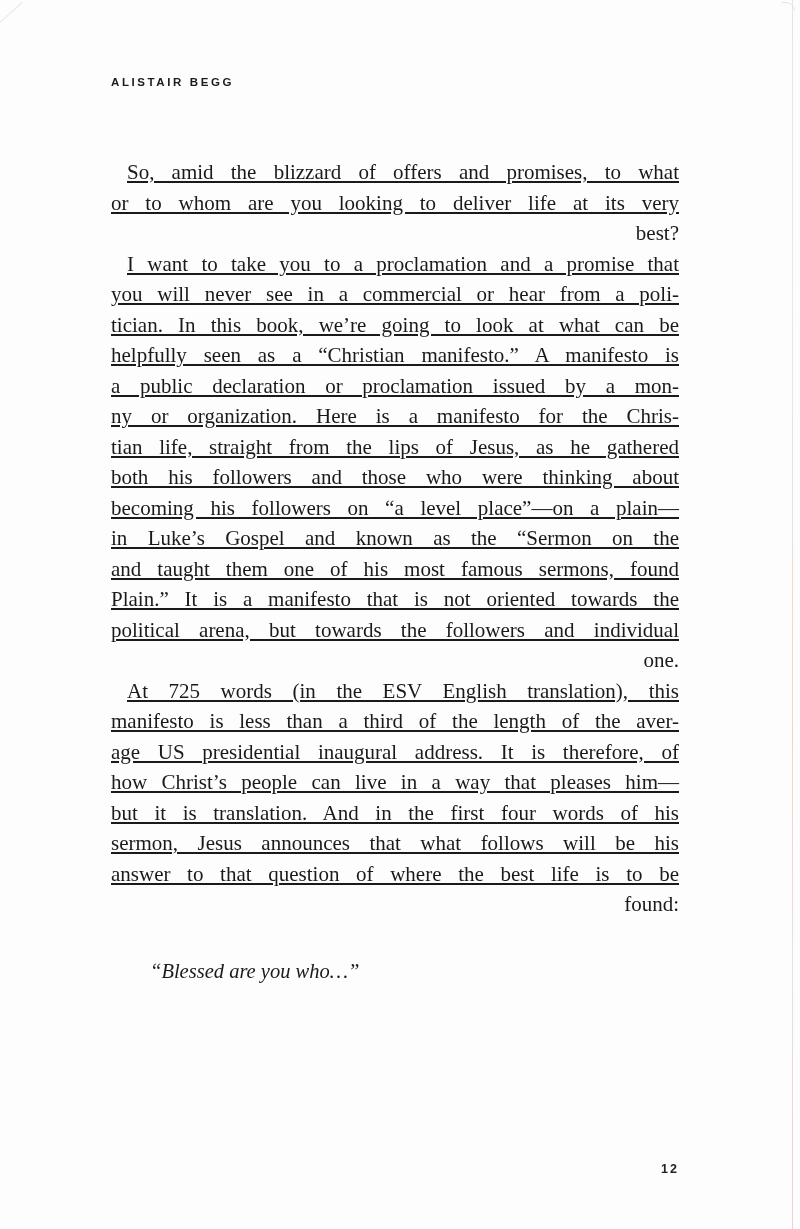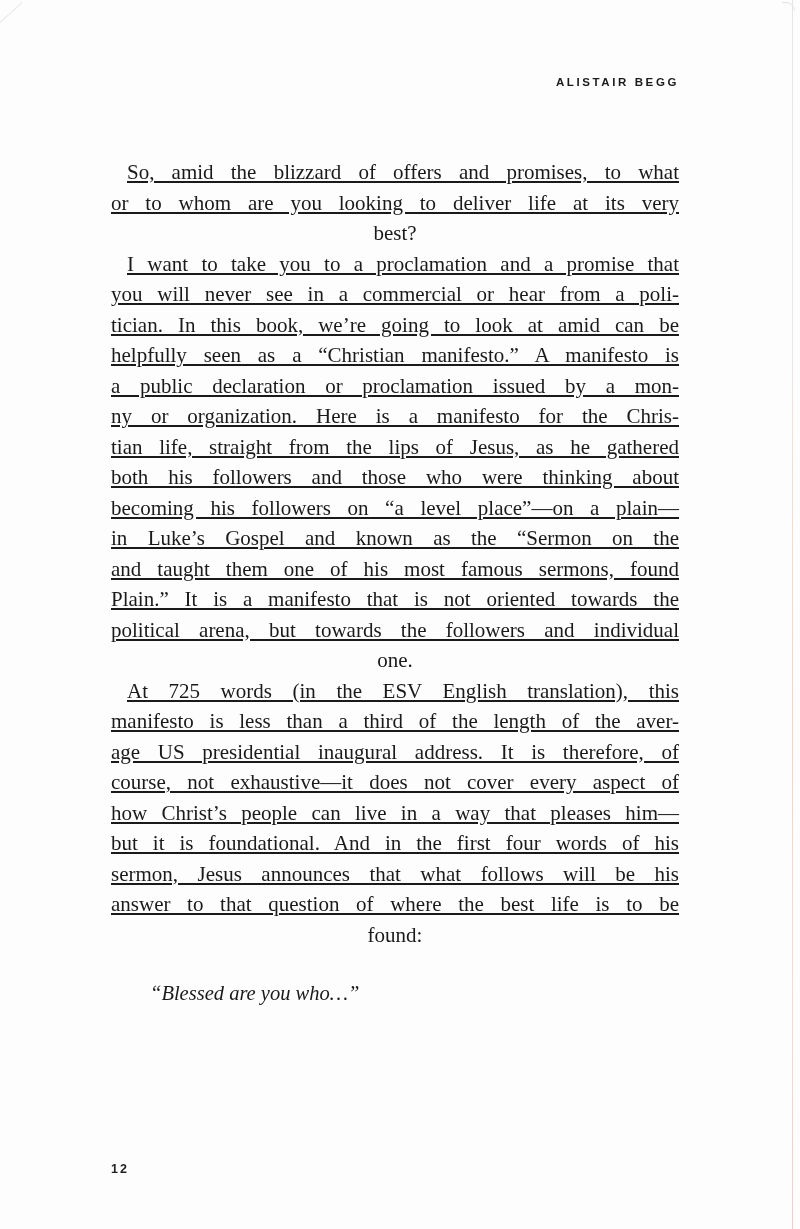--- a/index.html
+++ b/index.html
@@ -15,62 +15,62 @@
     overflow: hidden;
     font-family: "Liberation Serif", serif;
     color: #1a1a1a;
   }
   
   .running-header {
     position: absolute;
     top: 76px;
     left: 111px;
     width: 568px;
-    text-align: right;
+    text-align: left;
     font-family: "Liberation Sans", sans-serif;
     font-size: 11.5px;
     font-weight: 700;
     letter-spacing: 2.6px;
     color: #1b1b1b;
   }
   
   .text-block {
     position: absolute;
     top: 157px;
     left: 111px;
     width: 568px;
     font-size: 21px;
   }
   .line {
     line-height: 30.5px;
     white-space: normal;
-    text-align: center;
+    text-align: right;
   }
   .line.just {
     text-align: justify;
     text-align-last: justify;
     text-decoration: underline;
   }
   .line.indent {
     text-indent: 16px;
   }
   .blockquote {
-    margin-top: 28px;
+    margin-top: 36px;
     padding-left: 39px;
     font-style: italic;
     font-size: 20.5px;
     line-height: 30.5px;
   }
   
   .page-number {
     position: absolute;
     top: 1162px;
     left: 111px;
     width: 568px;
-    text-align: left;
+    text-align: right;
     font-family: "Liberation Sans", sans-serif;
     font-size: 12.5px;
     font-weight: 600;
     letter-spacing: 2px;
     color: #222222;
   }
   
   .page-edge-line {
     position: absolute;
     top: 0;
@@ -123,41 +123,40 @@
 
     <div>
       <div class="line just indent">So, amid the blizzard of offers and promises, to what</div>
       <div class="line just">or to whom are you looking to deliver life at its very</div>
       <div class="line">best?</div>
     </div>
 
     <div>
       <div class="line just indent">I want to take you to a proclamation and a promise that</div>
       <div class="line just">you will never see in a commercial or hear from a poli-</div>
-      <div class="line just">tician. In this book, we’re going to look at amid can be</div>
+      <div class="line just">tician. In this book, we’re going to look at what can be</div>
       <div class="line just">helpfully seen as a “Christian manifesto.” A manifesto is</div>
       <div class="line just">a public declaration or proclamation issued by a mon-</div>
       <div class="line just">ny or organization. Here is a manifesto for the Chris-</div>
       <div class="line just">tian life, straight from the lips of Jesus, as he gathered</div>
       <div class="line just">both his followers and those who were thinking about</div>
       <div class="line just">becoming his followers on “a level place”—on a plain—</div>
       <div class="line just">in Luke’s Gospel and known as the “Sermon on the</div>
       <div class="line just">and taught them one of his most famous sermons, found</div>
       <div class="line just">Plain.” It is a manifesto that is not oriented towards the</div>
       <div class="line just">political arena, but towards the followers and individual</div>
       <div class="line">one.</div>
     </div>
 
     <div>
       <div class="line just indent">At 725 words (in the ESV English translation), this</div>
       <div class="line just">manifesto is less than a third of the length of the aver-</div>
       <div class="line just">age US presidential inaugural address. It is therefore, of</div>
-      <div class="line just">course, not exhaustive—it does not cover every aspect of</div>
       <div class="line just">how Christ’s people can live in a way that pleases him—</div>
-      <div class="line just">but it is foundational. And in the first four words of his</div>
+      <div class="line just">but it is translation. And in the first four words of his</div>
       <div class="line just">sermon, Jesus announces that what follows will be his</div>
       <div class="line just">answer to that question of where the best life is to be</div>
       <div class="line">found:</div>
     </div>
 
     <div class="blockquote">“Blessed are you who…”</div>
 
   </div>
 
   <div class="page-number">12</div>

